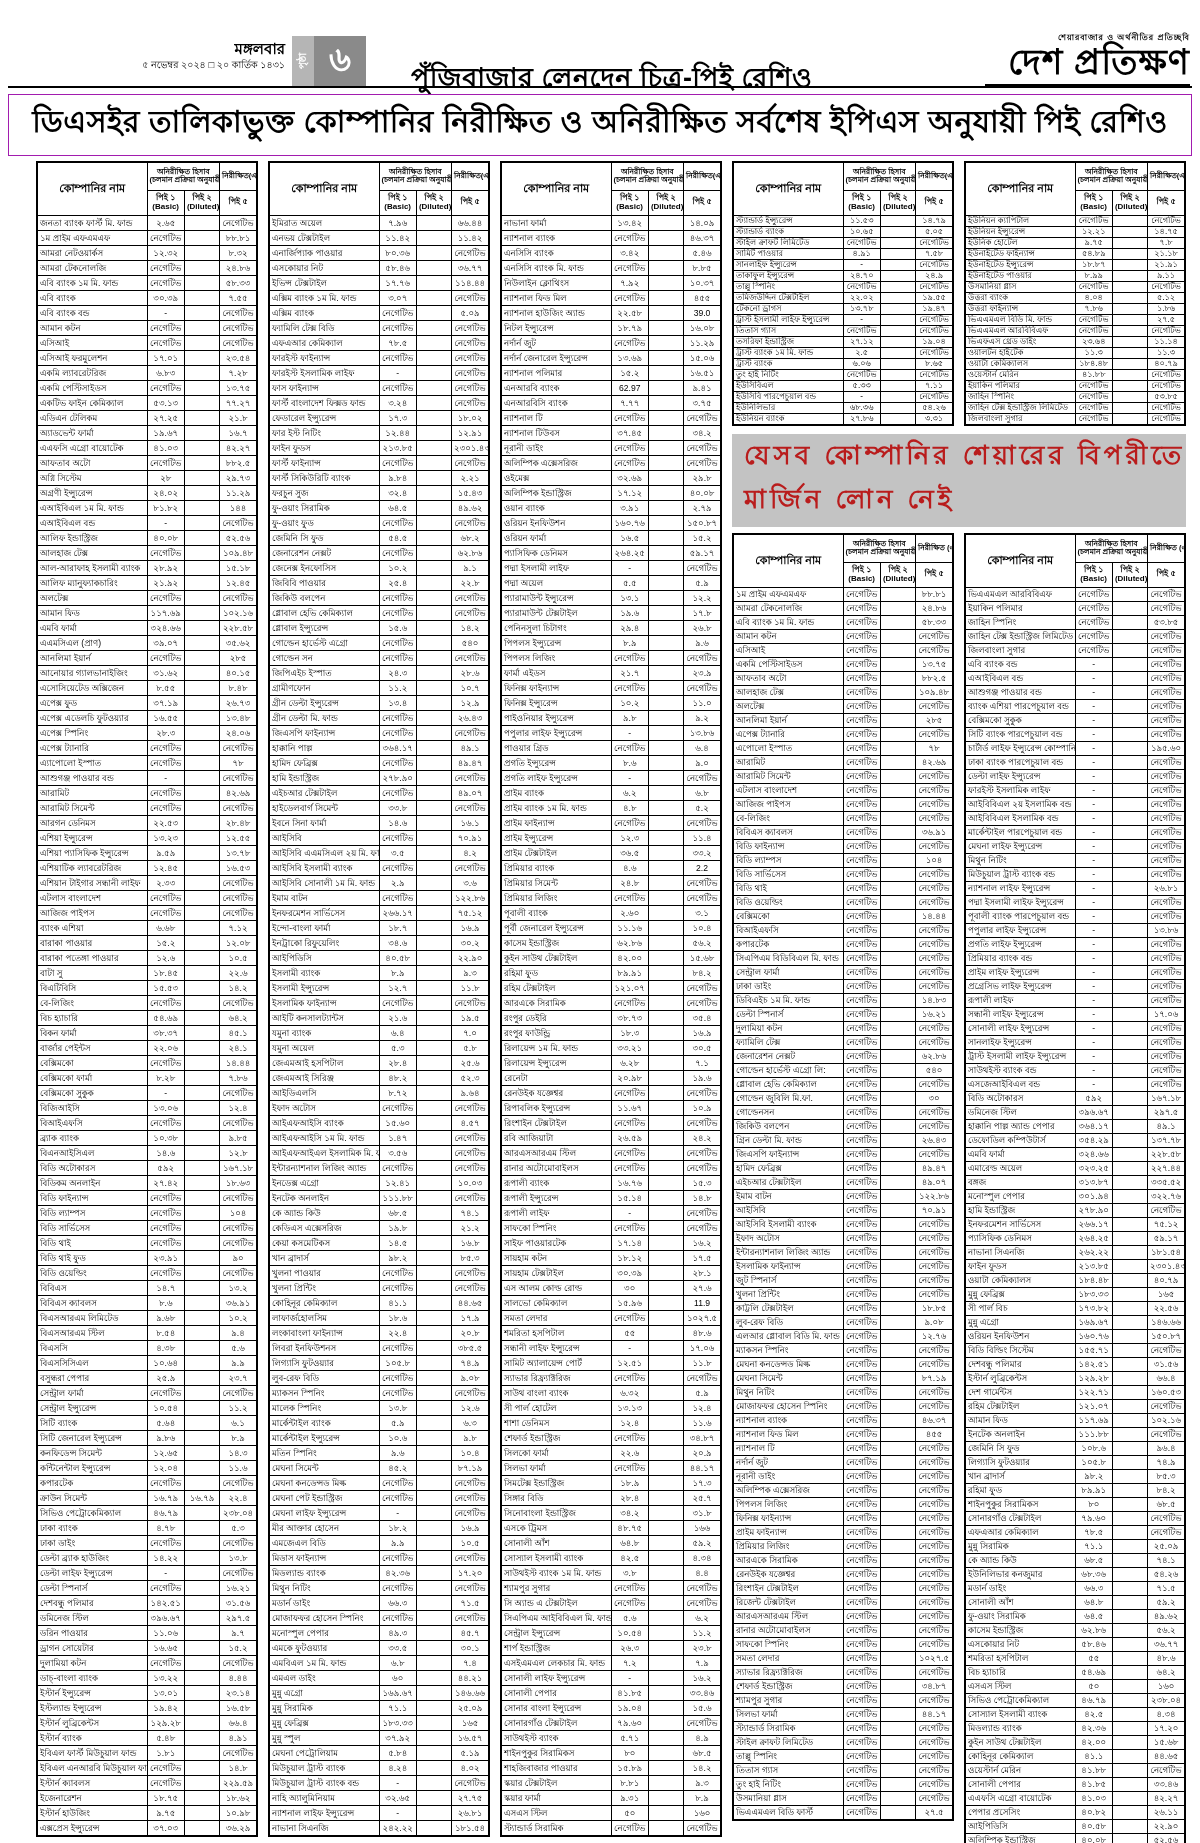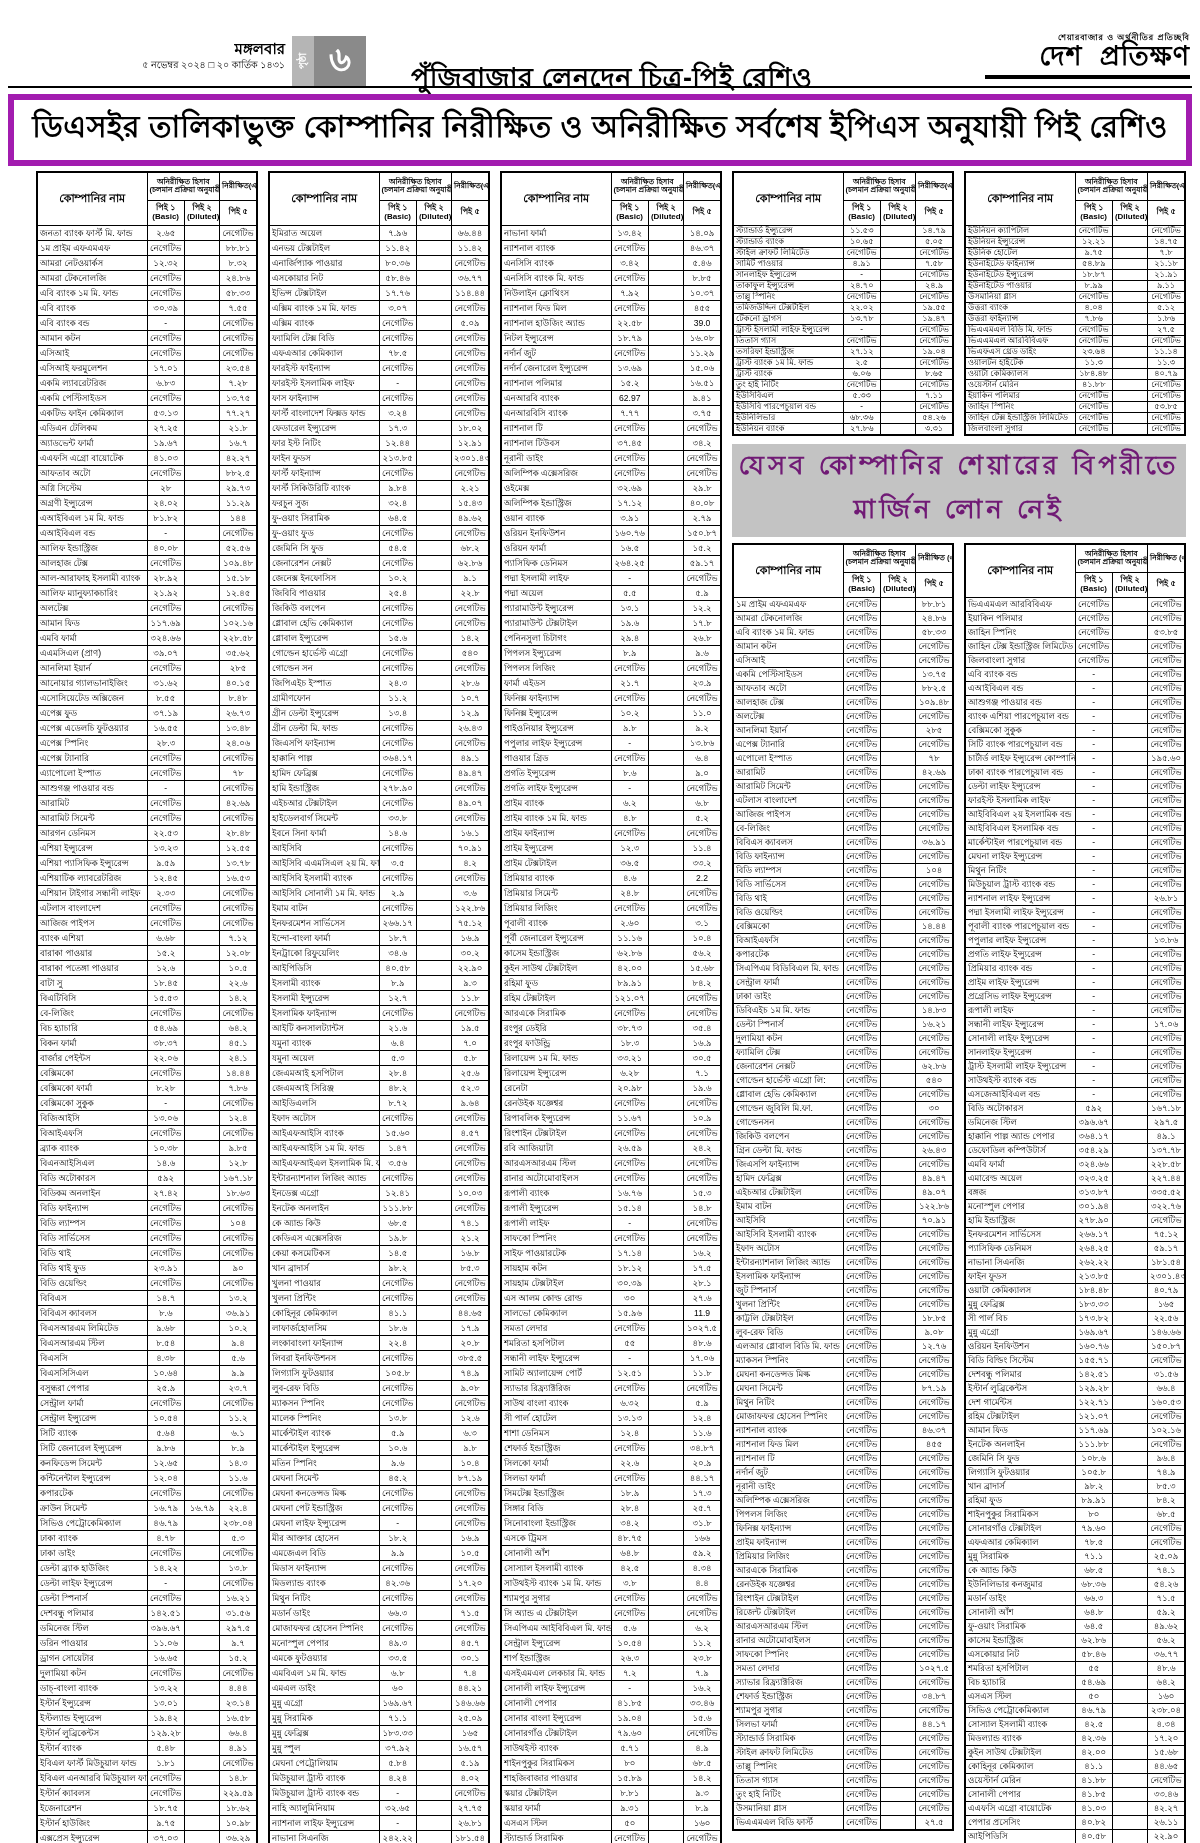--- a/index.html
+++ b/index.html
@@ -11,25 +11,25 @@
   .weekday{font-weight:bold;font-size:15px;}
   .dateline{font-size:9.5px;}
   .page-badge{position:absolute;top:36px;left:292px;height:50px;display:flex;}
   .pn-label{background:#b5b5b5;color:#fff;width:22px;display:flex;align-items:center;justify-content:center;
             writing-mode:vertical-rl;transform:rotate(180deg);font-size:10px;font-weight:bold;}
   .pn-num{background:#8a8a8a;color:#fff;width:52px;display:flex;align-items:center;justify-content:center;
           font-size:34px;font-weight:bold;}
   .section-title{position:absolute;top:44px;left:398px;font-size:27px;font-weight:bold;letter-spacing:0.5px;margin:13px;}
   .logo{position:absolute;top:31px;left:985px;width:205px;text-align:right;}
   .logo-tagline{font-size:8px;font-weight:bold;letter-spacing:1px;}
-  .logo-text{font-size:27px;font-weight:900;line-height:1.05;letter-spacing:1px;font-family:Liberation Mono, monospace;}
+  .logo-text{font-size:35px;font-weight:900;line-height:1.05;letter-spacing:1px;}
   .logo-bar{margin-top:3px;border-top:4px solid #000;}
   
   .content{position:absolute;top:94px;left:8px;width:1184px;}
-  .headline-box{border:6px solid #a21caf;padding:3px 6px 6px 6px;text-align:center;
+  .headline-box{border:1px solid #a21caf;padding:3px 6px 6px 6px;text-align:center;
                 font-size:30px;font-weight:bold;letter-spacing:0.5px;}
   
   .cols{display:flex;gap:10px;align-items:flex-start;margin-top:5px;padding-left:28px;}
   .strip{width:222px;flex:0 0 auto;}
   .right-region{width:454px;flex:0 0 auto;}
   .top-pair,.margin-pair{display:flex;gap:10px;align-items:flex-start;}
   .top-pair .strip,.margin-pair .strip{width:222px;}
   
   table.ptable{border-collapse:collapse;width:100%;table-layout:fixed;border:2px solid #000;}
   .ptable th,.ptable td{border:1px solid #000;padding:0 2px;overflow:hidden;white-space:nowrap;}
@@ -38,22 +38,22 @@
   .th-grp{font-size:7.5px;line-height:1.15;height:26px;font-weight:bold;}
   .th-pe{font-size:8px;height:24px;line-height:1.1;}
   .ptable td{font-size:8.6px;}
   .c-name{text-align:left;}
   .c-val{text-align:center;}
   .t-main td{height:14px;line-height:14px;}
   .t-top td{height:10px;line-height:10px;font-size:8.2px;}
   .t-margin td{height:13px;line-height:13px;}
   col.w-name{width:50%;} col.w-pe1{width:17%;} col.w-pe2{width:16%;} col.w-pe5{width:17%;}
   
-  .margin-banner{margin:8px 0 6px 0;background:#c3c3c3;color:#701a75;font-size:26px;font-weight:bold;
-                 text-align:center;letter-spacing:4px;padding:1px 0 4px 0;}
+  .margin-banner{margin:8px 0 6px 0;background:#c3c3c3;color:#b91c1c;font-size:26px;font-weight:bold;
+                 text-align:left;letter-spacing:4px;padding:1px 0 4px 12px;}
 </style>
 </head>
 <body>
 
 <div class="page">
 
   <div class="hdr-rule"></div>
 
   <div class="dateblock">
     <div class="weekday">মঙ্গলবার</div>

